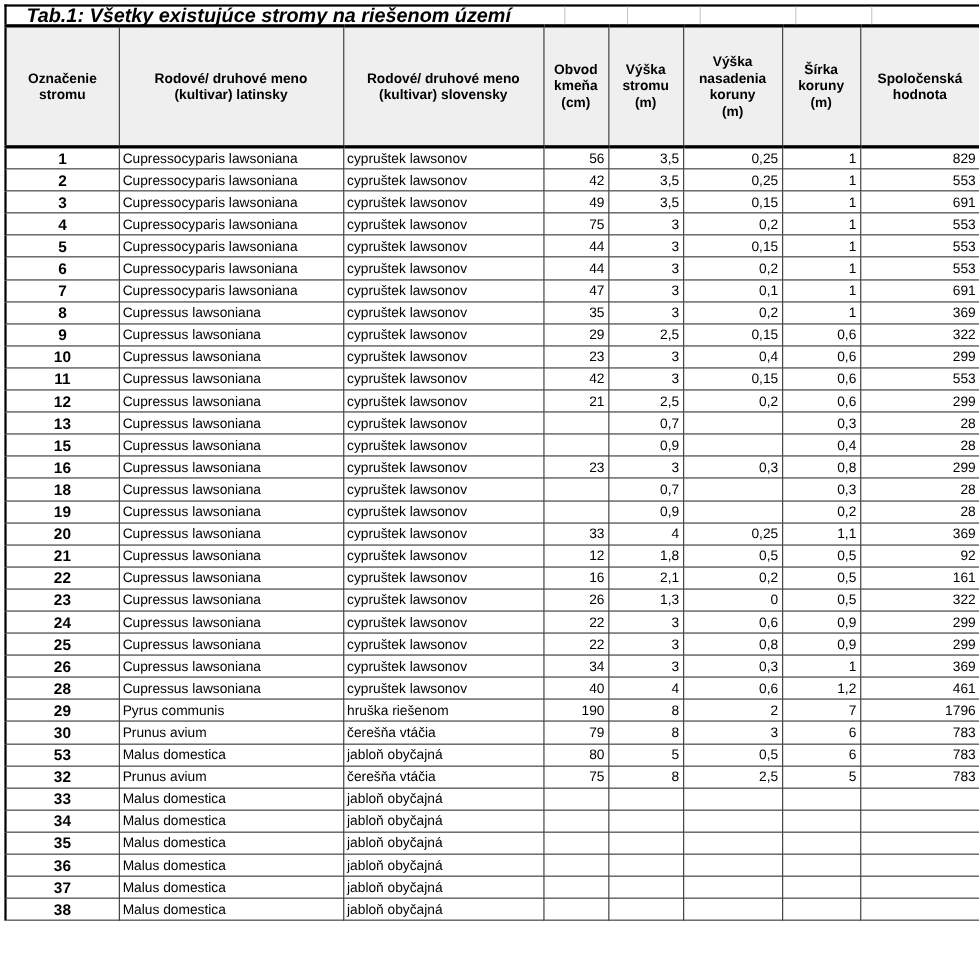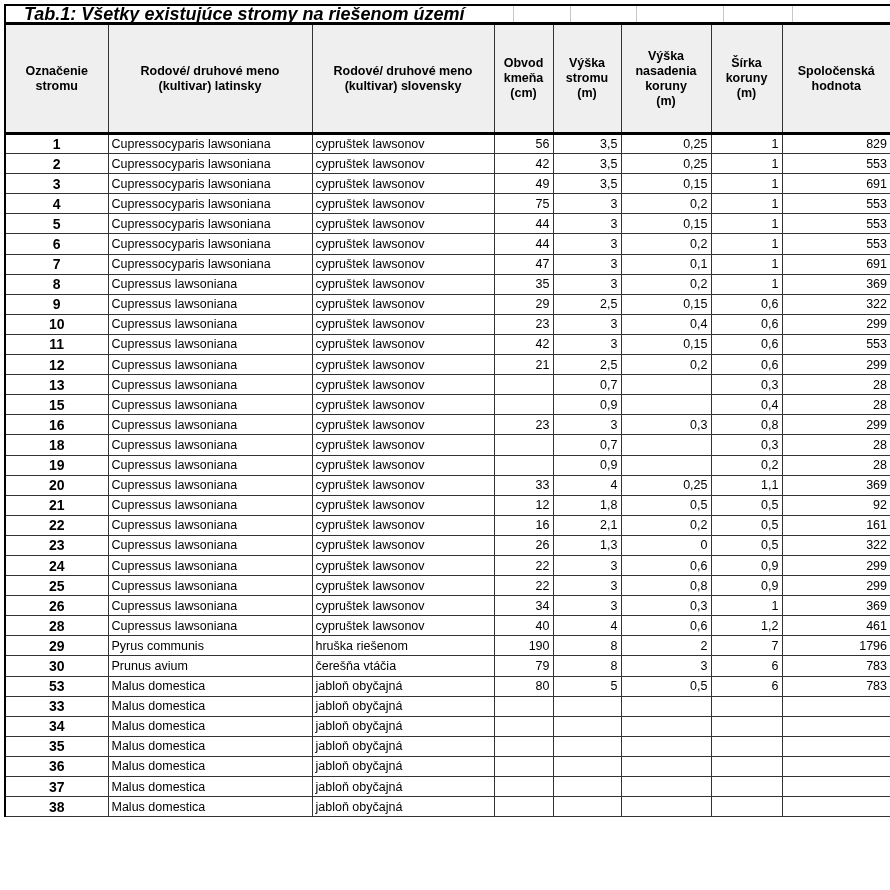--- a/index.html
+++ b/index.html
@@ -356,20 +356,30 @@
           <td class="id">53</td>
           <td class="">Malus domestica</td>
           <td class="">jabloň obyčajná</td>
           <td class="num">80</td>
           <td class="num">5</td>
           <td class="num">0,5</td>
           <td class="num">6</td>
           <td class="num">783</td>
         </tr>
         <tr>
+          <td class="id">32</td>
+          <td class="">Prunus avium</td>
+          <td class="">čerešňa vtáčia</td>
+          <td class="num">75</td>
+          <td class="num">8</td>
+          <td class="num">2,5</td>
+          <td class="num">5</td>
+          <td class="num">783</td>
+        </tr>
+        <tr>
           <td class="id">33</td>
           <td class="">Malus domestica</td>
           <td class="">jabloň obyčajná</td>
           <td class="num"></td>
           <td class="num"></td>
           <td class="num"></td>
           <td class="num"></td>
           <td class="num"></td>
         </tr>
         <tr>

